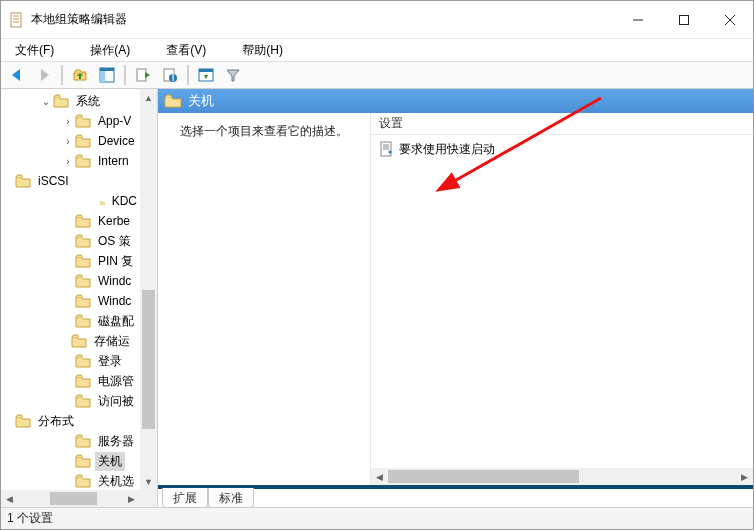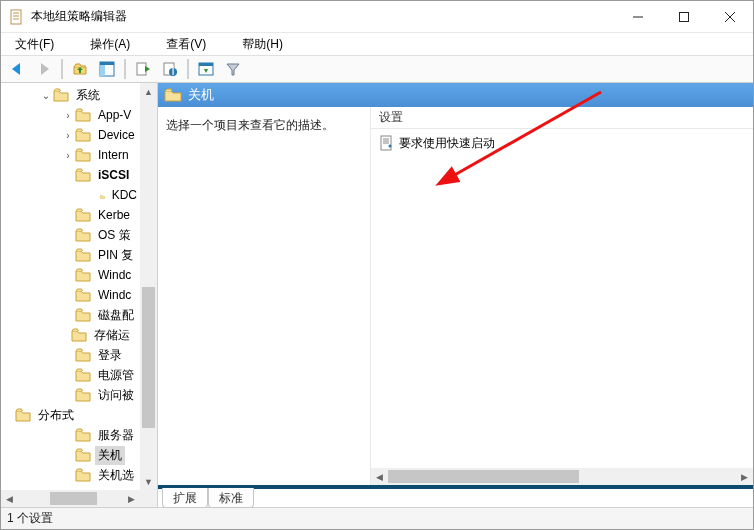--- a/index.html
+++ b/index.html
@@ -1,18 +1,18 @@
 <!DOCTYPE html>
 <html><head>
 <meta charset="utf-8">
 <style>
 * { box-sizing: border-box; margin: 0; padding: 0; font-family: "Microsoft YaHei", "Segoe UI", sans-serif; font-size: 12px; }
 body { background: #fff; width: 754px; height: 530px; border: 1px solid #999; display: flex; flex-direction: column; overflow: hidden; }
 
-.titlebar { height: 32px; display: flex; align-items: center; padding: 0 0 0 8px; background: #fff; border-bottom: 1px solid #e8e8e8; }
+.titlebar { height: 38px; display: flex; align-items: center; padding: 0 0 0 8px; background: #fff; border-bottom: 1px solid #e8e8e8; }
 .titlebar .icon { width: 16px; height: 16px; margin-right: 6px; }
 .titlebar .title { flex: 1; color: #000; }
 .winbtn { width: 46px; height: 30px; display: flex; align-items: center; justify-content: center; }
 .winbtn svg { stroke: #222; }
 
 .menubar { height: 22px; display: flex; align-items: center; padding: 0 6px; gap: 20px; }
 .menubar span { padding: 2px 8px; color: #000; }
 
 .toolbar { height: 28px; display: flex; align-items: center; padding: 2px 4px; gap: 3px; border-top: 1px solid #e0e0e0; border-bottom: 1px solid #d0d0d0; background: #fafafa; }
 .tbtn { width: 24px; height: 24px; display: flex; align-items: center; justify-content: center; border: 1px solid transparent; }
@@ -34,21 +34,21 @@
 .sc-corner { position: absolute; right: 0; bottom: 0; width: 17px; height: 17px; background: #f0f0f0; }
 .sc-btn { width: 17px; height: 17px; background: #f0f0f0; display: flex; align-items: center; justify-content: center; color: #666; font-size: 9px; }
 .sc-track { flex: 1; position: relative; }
 .sc-thumb-v { position: absolute; left: 2px; right: 2px; background: #c6c6c6; }
 .sc-thumb-h { position: absolute; top: 2px; bottom: 2px; background: #c6c6c6; }
 
 .main-pane { flex: 1; display: flex; flex-direction: column; position: relative; }
 .main-header { height: 24px; background: linear-gradient(#5fa6e8, #4a8fd6); color: #fff; display: flex; align-items: center; padding: 0 6px; gap: 6px; }
 .folder-icon-open { width: 18px; height: 16px; }
 .main-body { flex: 1; display: flex; min-height: 0; }
-.desc-col { width: 212px; padding: 10px 8px 8px 8px; color: #222; }
+.desc-col { width: 212px; padding: 10px 8px 8px 8px; color: #222; text-align: center; }
 .list-col { flex: 1; position: relative; border-left: 1px solid #e8e8e8; }
 .list-header { height: 22px; border-bottom: 1px solid #e8e8e8; display: flex; align-items: center; padding: 0 8px; color: #333; }
 .list-content { padding: 4px 4px; }
 .list-row { height: 20px; display: flex; align-items: center; gap: 4px; padding: 0 4px; }
 .setting-icon { width: 16px; height: 16px; }
 
 .hscroll-main { position: absolute; left: 0; right: 0; bottom: 0; height: 17px; background: #f0f0f0; display: flex; }
 
 .tabs { height: 22px; display: flex; align-items: flex-start; padding-left: 4px; gap: 0; background: #fff; border-top: 4px solid #0c4a6e; }
 .tab { height: 20px; padding: 2px 10px 0 10px; border-left: 1px solid #c8c8c8; border-right: 1px solid #c8c8c8; border-bottom: 1px solid #c8c8c8; background: #fdfdfd; border-top: none; position: relative; top: -1px; border-radius: 0 0 4px 4px; color: #333; }
@@ -181,21 +181,21 @@
             <span class="tree-label">Device</span>
           </div>
           <div class="tree-row" style="padding-left: 60px;">
             <span class="tree-twisty">›</span>
             <span class="folder-icon"><svg viewBox="0 0 16 14">
                 <path d="M1 3h5l1.5 2H15v8H1z" fill="#f7e09a" stroke="#caa33a"></path>
                 <path d="M1 3l1.5-2h4l1 2" fill="#f7e09a" stroke="#caa33a"></path>
               </svg></span>
             <span class="tree-label">Intern</span>
           </div>
-          <div class="tree-row" style="padding-left: 60px; font-weight: bold;">
+          <div class="tree-row" style="">
             <span class="tree-twisty"></span>
             <span class="folder-icon"><svg viewBox="0 0 16 14">
                 <path d="M1 3h5l1.5 2H15v8H1z" fill="#f7e09a" stroke="#caa33a"></path>
                 <path d="M1 3l1.5-2h4l1 2" fill="#f7e09a" stroke="#caa33a"></path>
               </svg></span>
             <span class="tree-label">iSCSI</span>
           </div>
           <div class="tree-row" style="padding-left: 94px;">
             <span class="tree-twisty"></span>
             <span class="folder-icon"><svg viewBox="0 0 16 14">

